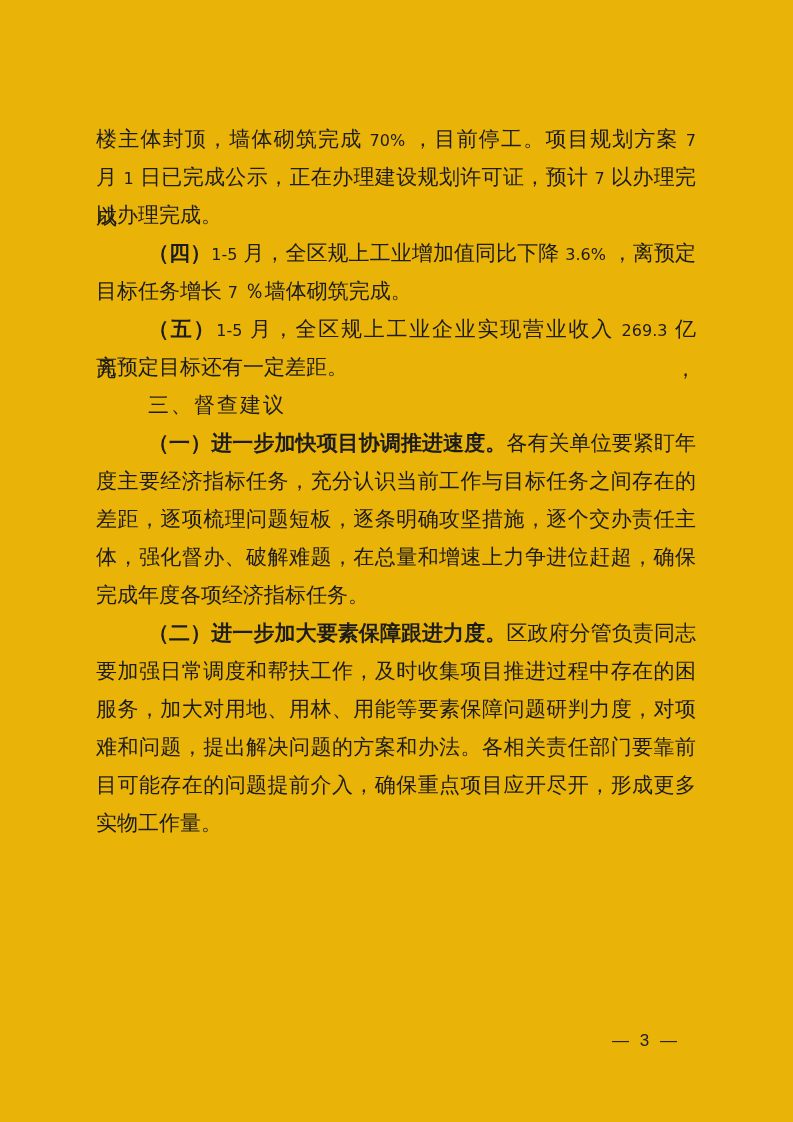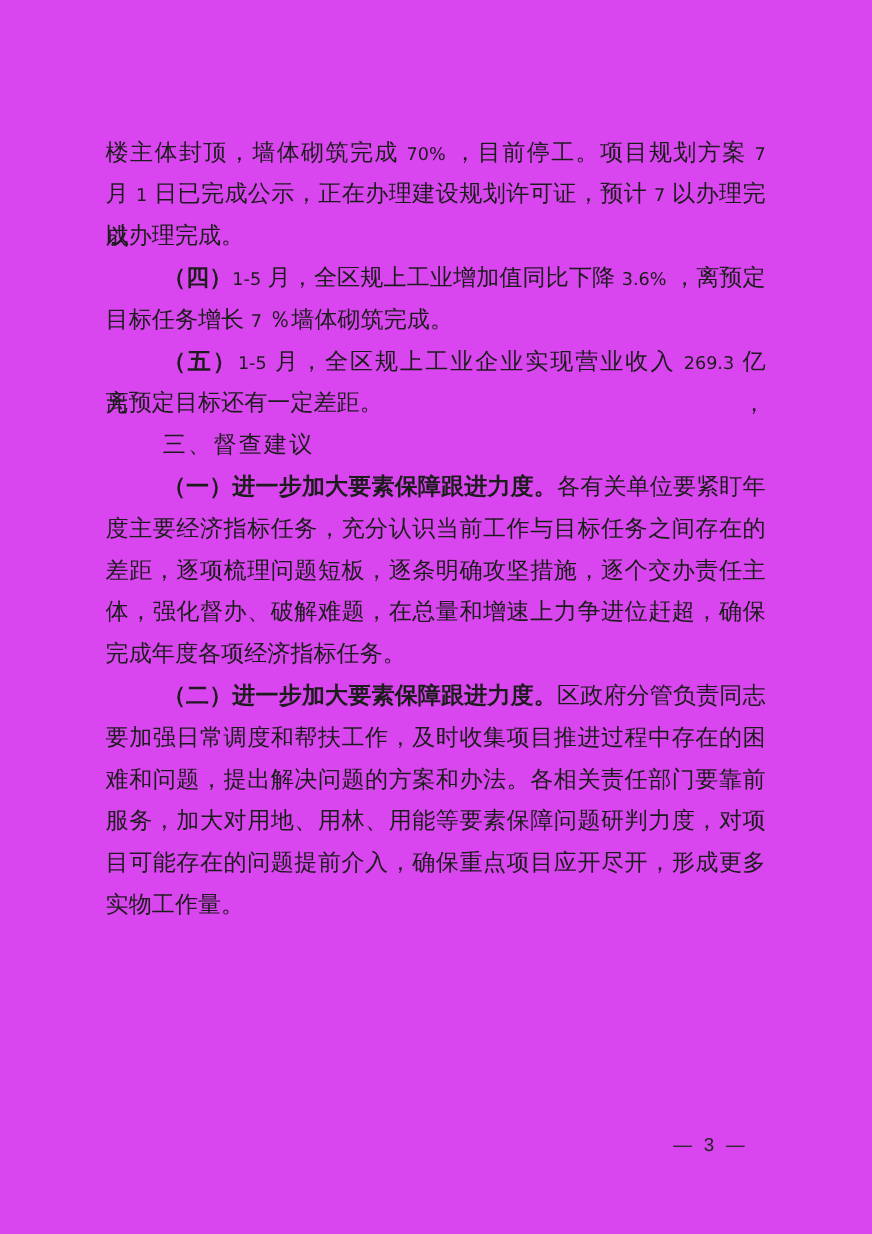--- a/index.html
+++ b/index.html
@@ -4,21 +4,21 @@
 <style>
   html, body {
     margin: 0;
     padding: 0;
     background: #ffffff;
   }
   .page {
     position: relative;
     width: 793px;
     height: 1122px;
-    background: #d946ef;
+    background: #eab308;
     overflow: hidden;
     font-family: "Liberation Sans", "DejaVu Sans", sans-serif;
     color: #1c1c1c;
   }
   .doc-body {
     position: absolute;
     left: 96px;
     top: 120px;
     width: 600px;
     font-size: 21px;
@@ -66,31 +66,31 @@
         <div class="line"><span><span>目标任务增长 </span><span class="num">7</span><span> ％墙体砌筑完成。</span></span></div>
       </div>
       <div class="para">
         <div class="line fill indent"><span class="seg-bold"><span>（五）</span></span><span><span class="num">1-5</span><span> 月，全区规上工业企业实现营业收入 </span><span class="num">269.3</span><span> 亿元，</span></span></div>
         <div class="line"><span><span>离预定目标还有一定差距。</span></span></div>
       </div>
       <div class="para">
         <div class="line indent heading"><span><span>三、督查建议</span></span></div>
       </div>
       <div class="para">
-        <div class="line fill indent"><span class="seg-bold"><span>（一）进一步加大要素保障跟进力度。</span></span><span><span>各有关单位要紧盯年</span></span></div>
+        <div class="line fill indent"><span class="seg-bold"><span>（一）进一步加快项目协调推进速度。</span></span><span><span>各有关单位要紧盯年</span></span></div>
         <div class="line fill"><span><span>度主要经济指标任务，充分认识当前工作与目标任务之间存在的</span></span></div>
         <div class="line fill"><span><span>差距，逐项梳理问题短板，逐条明确攻坚措施，逐个交办责任主</span></span></div>
         <div class="line fill"><span><span>体，强化督办、破解难题，在总量和增速上力争进位赶超，确保</span></span></div>
         <div class="line"><span><span>完成年度各项经济指标任务。</span></span></div>
       </div>
       <div class="para">
         <div class="line fill indent"><span class="seg-bold"><span>（二）进一步加大要素保障跟进力度。</span></span><span><span>区政府分管负责同志</span></span></div>
         <div class="line fill"><span><span>要加强日常调度和帮扶工作，及时收集项目推进过程中存在的困</span></span></div>
+        <div class="line fill"><span><span>服务，加大对用地、用林、用能等要素保障问题研判力度，对项</span></span></div>
         <div class="line fill"><span><span>难和问题，提出解决问题的方案和办法。各相关责任部门要靠前</span></span></div>
-        <div class="line fill"><span><span>服务，加大对用地、用林、用能等要素保障问题研判力度，对项</span></span></div>
         <div class="line fill"><span><span>目可能存在的问题提前介入，确保重点项目应开尽开，形成更多</span></span></div>
         <div class="line"><span><span>实物工作量。</span></span></div>
       </div>
     </div>
   <div class="footer">
     <span>— 3 —</span>
   </div>
 </div>
 
 </body></html>

